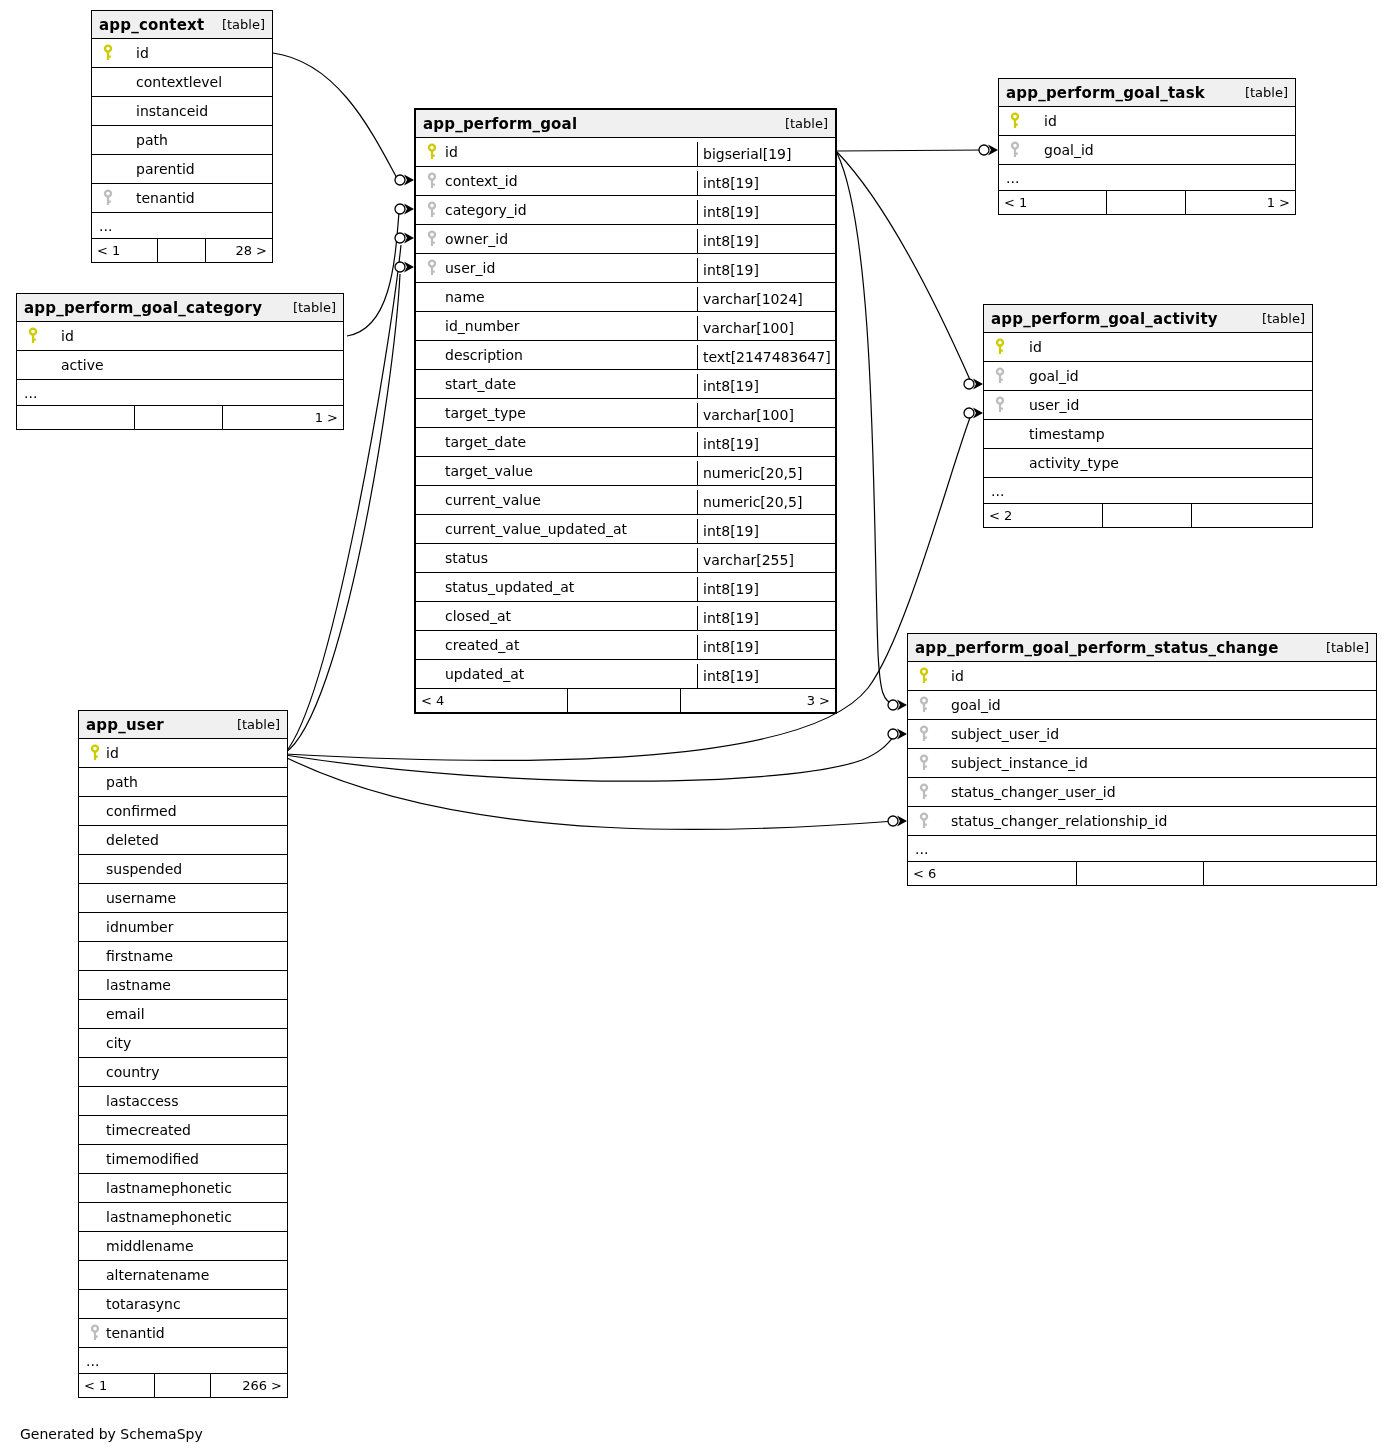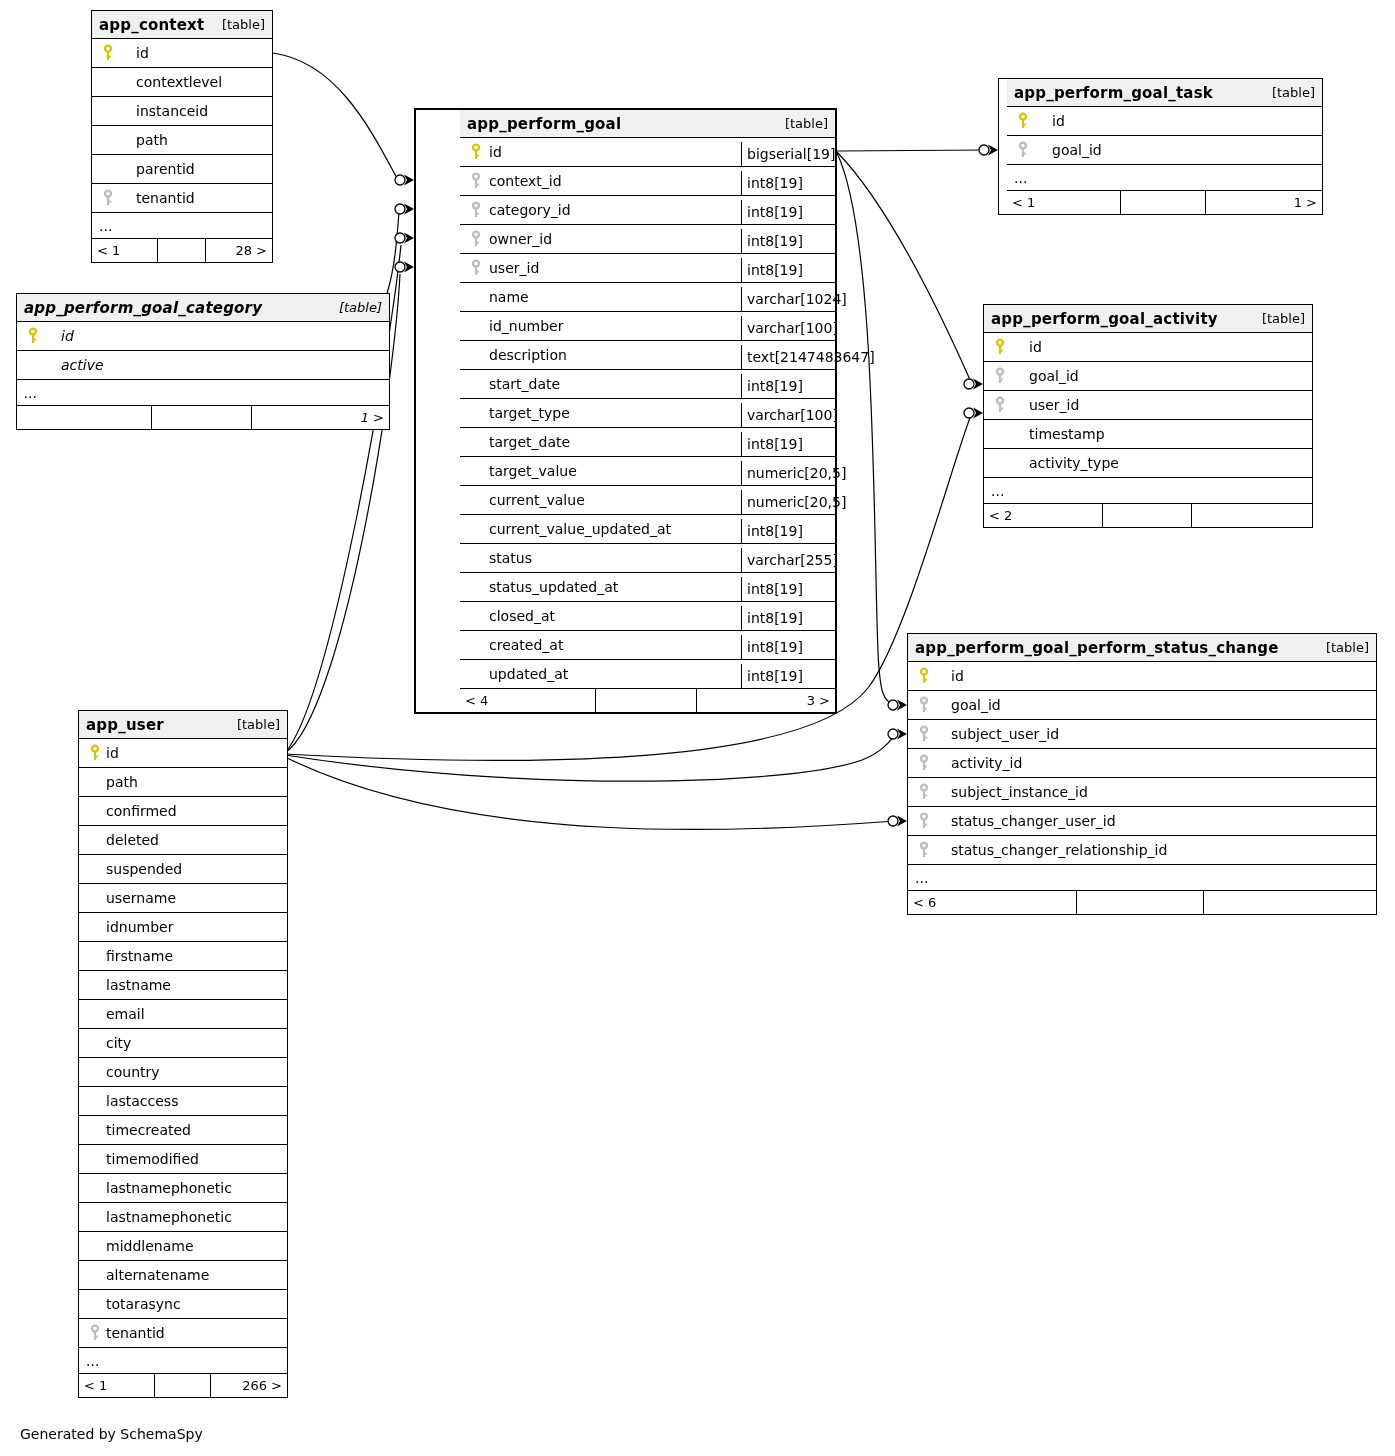--- a/index.html
+++ b/index.html
@@ -115,21 +115,21 @@
             </svg></span>
           <span class="col-name">tenantid</span>
         </div>
         <div class="dots">...</div>
         <div class="t-footer">
           <span class="fc l">&lt; 1</span>
           <span class="fc c"></span>
           <span class="fc r">28 &gt;</span>
         </div>
       </div>
-      <div class="table-box" style="left: 16px; top: 293px; width: 374px; font-style: italic; --indent: 44px;">
+      <div class="table-box" style="left: 16px; top: 293px; width: 328px; --indent: 44px;">
         <div class="t-header">
           <span class="t-name">app_perform_goal_category</span>
           <span class="t-badge">[table]</span>
         </div>
         <div class="t-row">
           <span class="key-ico"><svg viewBox="0 0 12 18" width="12" height="18">
               <circle cx="6" cy="4.6" r="3" fill="none" stroke="#cccc00" stroke-width="2.4"></circle>
               <path d="M6 7.6 L6 16 M6 12.6 L8.8 12.6" fill="none" stroke="#cccc00" stroke-width="2.2"></path>
             </svg></span>
           <span class="col-name">id</span>
@@ -137,21 +137,21 @@
         <div class="t-row">
           <span class="col-name">active</span>
         </div>
         <div class="dots">...</div>
         <div class="t-footer">
           <span class="fc l"></span>
           <span class="fc c"></span>
           <span class="fc r">1 &gt;</span>
         </div>
       </div>
-      <div class="table-box main" style="left: 414px; top: 108px; width: 423px; padding-left: 44px; --indent: 29px; --typex: 281px;">
+      <div class="table-box main" style="left: 414px; top: 108px; width: 423px; --indent: 29px; --typex: 281px;">
         <div class="t-header">
           <span class="t-name">app_perform_goal</span>
           <span class="t-badge">[table]</span>
         </div>
         <div class="t-row">
           <span class="key-ico"><svg viewBox="0 0 12 18" width="12" height="18">
               <circle cx="6" cy="4.6" r="3" fill="none" stroke="#cccc00" stroke-width="2.4"></circle>
               <path d="M6 7.6 L6 16 M6 12.6 L8.8 12.6" fill="none" stroke="#cccc00" stroke-width="2.2"></path>
             </svg></span>
           <span class="col-name">id</span>
@@ -244,21 +244,21 @@
         <div class="t-row">
           <span class="col-name">updated_at</span>
           <span class="type-cell">int8[19]</span>
         </div>
         <div class="t-footer">
           <span class="fc l">&lt; 4</span>
           <span class="fc c"></span>
           <span class="fc r">3 &gt;</span>
         </div>
       </div>
-      <div class="table-box" style="left: 998px; top: 78px; width: 325px; padding-left: 8px; --indent: 45px;">
+      <div class="table-box" style="left: 998px; top: 78px; width: 298px; --indent: 45px;">
         <div class="t-header">
           <span class="t-name">app_perform_goal_task</span>
           <span class="t-badge">[table]</span>
         </div>
         <div class="t-row">
           <span class="key-ico"><svg viewBox="0 0 12 18" width="12" height="18">
               <circle cx="6" cy="4.6" r="3" fill="none" stroke="#cccc00" stroke-width="2.4"></circle>
               <path d="M6 7.6 L6 16 M6 12.6 L8.8 12.6" fill="none" stroke="#cccc00" stroke-width="2.2"></path>
             </svg></span>
           <span class="col-name">id</span>
@@ -334,27 +334,20 @@
               <path d="M6 7.6 L6 16 M6 12.6 L8.8 12.6" fill="none" stroke="#bdbdbd" stroke-width="2.2"></path>
             </svg></span>
           <span class="col-name">goal_id</span>
         </div>
         <div class="t-row">
           <span class="key-ico"><svg viewBox="0 0 12 18" width="12" height="18">
               <circle cx="6" cy="4.6" r="3" fill="none" stroke="#bdbdbd" stroke-width="2.4"></circle>
               <path d="M6 7.6 L6 16 M6 12.6 L8.8 12.6" fill="none" stroke="#bdbdbd" stroke-width="2.2"></path>
             </svg></span>
           <span class="col-name">subject_user_id</span>
-        </div>
-        <div class="t-row">
-          <span class="key-ico"><svg viewBox="0 0 12 18" width="12" height="18">
-              <circle cx="6" cy="4.6" r="3" fill="none" stroke="#bdbdbd" stroke-width="2.4"></circle>
-              <path d="M6 7.6 L6 16 M6 12.6 L8.8 12.6" fill="none" stroke="#bdbdbd" stroke-width="2.2"></path>
-            </svg></span>
-          <span class="col-name">activity_id</span>
         </div>
         <div class="t-row">
           <span class="key-ico"><svg viewBox="0 0 12 18" width="12" height="18">
               <circle cx="6" cy="4.6" r="3" fill="none" stroke="#bdbdbd" stroke-width="2.4"></circle>
               <path d="M6 7.6 L6 16 M6 12.6 L8.8 12.6" fill="none" stroke="#bdbdbd" stroke-width="2.2"></path>
             </svg></span>
           <span class="col-name">subject_instance_id</span>
         </div>
         <div class="t-row">
           <span class="key-ico"><svg viewBox="0 0 12 18" width="12" height="18">

